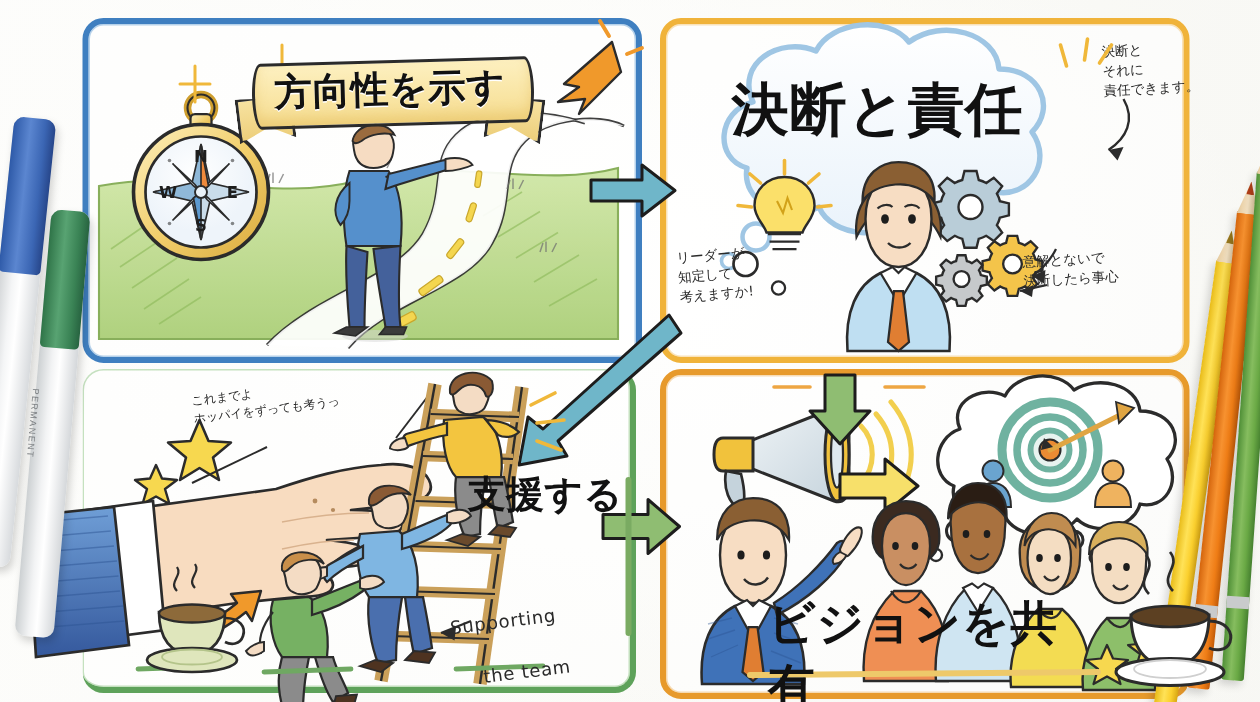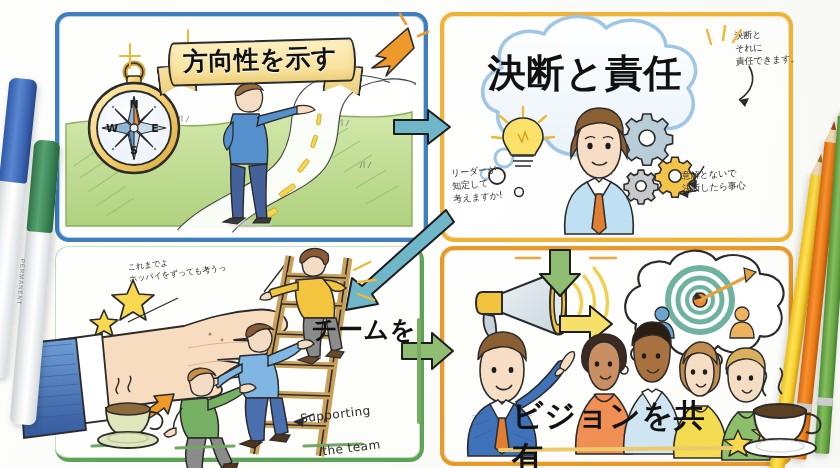--- a/index.html
+++ b/index.html
@@ -479,21 +479,21 @@
       <path d="M34 198 L92 196"></path>
         <path d="M118 200 L176 198"></path>
         <path d="M246 198 L304 196"></path>
     </g>
   </svg>
 
   <div class="hand" id="hw-sofar">これまでよ
 ホッパイをずっても考うっ</div>
 
   <div id="team-title" class="jp">
-    <div>チームを</div>
+    <div>支援する</div>
   </div>
 
   <div class="hand en" id="hw-supporting">
     <div>Supporting</div>
     <div style="margin-left:18px">the team</div>
   </div>
   <svg class="arrow" style="left:288px;top:410px;" width="30" height="22">
     <path d="M26 4 L6 12" fill="none" stroke="#2b2b2b" stroke-width="1.5"></path>
     <path d="M6 12 l10 -4 l-1 9 Z" fill="#2b2b2b"></path>
   </svg>

